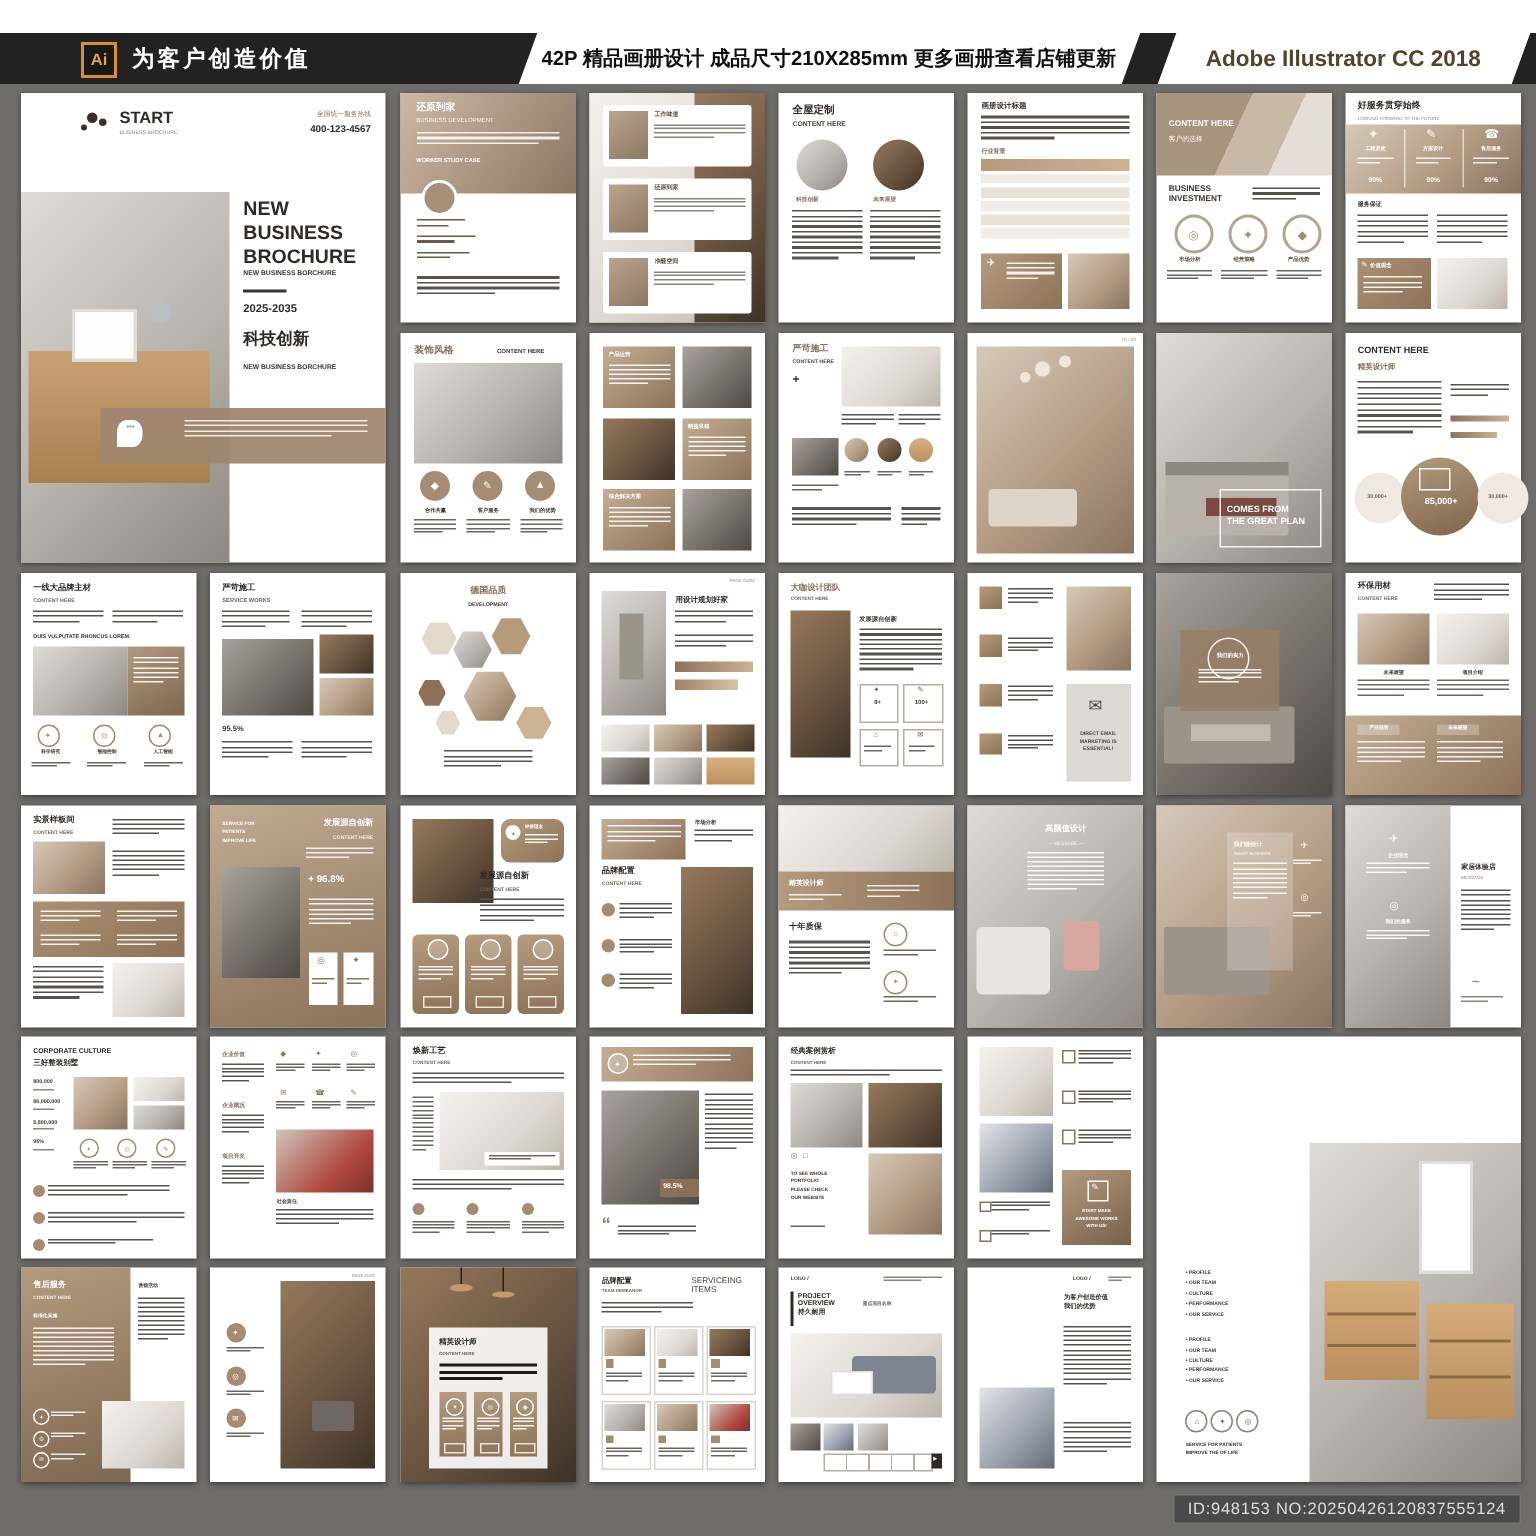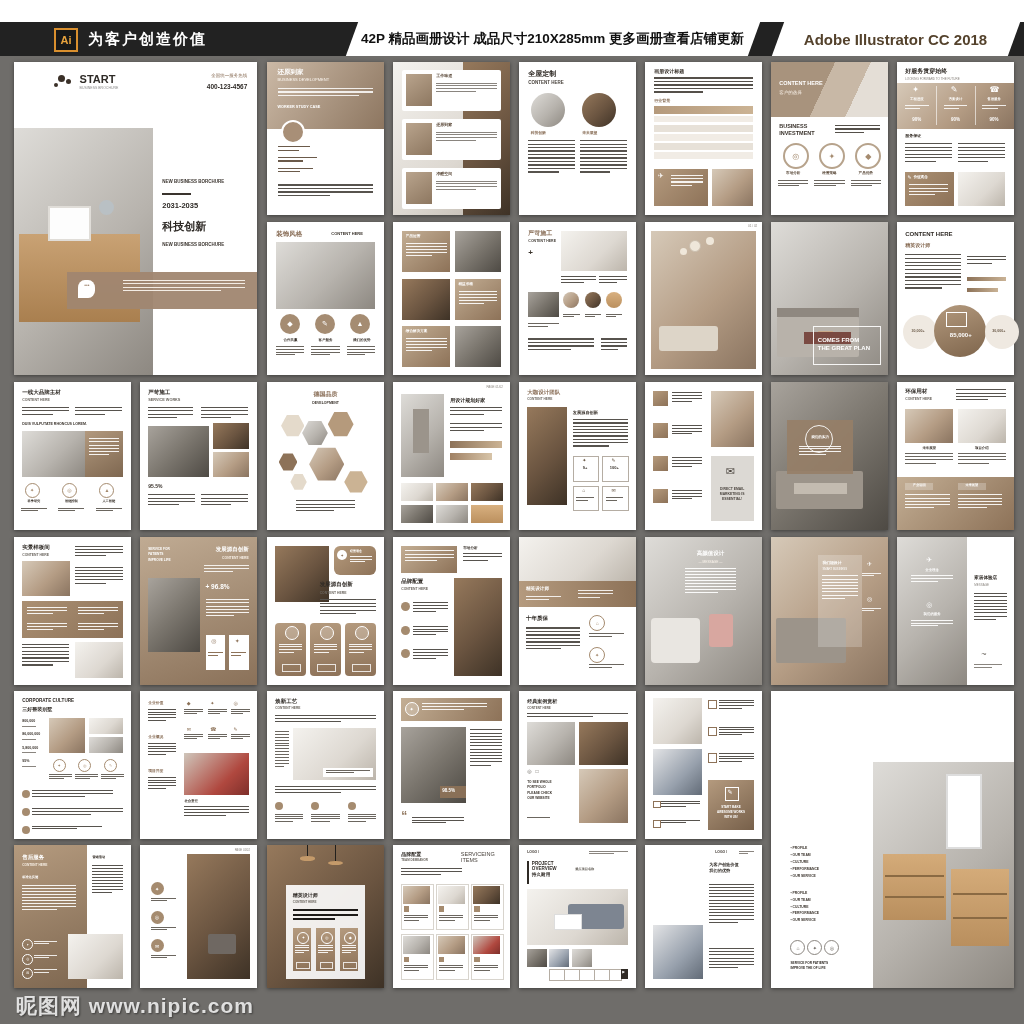--- a/index.html
+++ b/index.html
@@ -60,23 +60,26 @@
         <div style="position: absolute; left: 21.5%; top: 5.5%; width: 5px; height: 5px; border-radius: 50%; background: rgb(58, 48, 40);"></div>
         <div style="position: absolute; left: 16.5%; top: 6.8%; width: 4px; height: 4px; border-radius: 50%; background: rgb(58, 48, 40);"></div>
         <div style="position: absolute; left: 27%; top: 3.6%; width: 30%; font-size: 11px; color: rgb(46, 42, 38); font-weight: 700; white-space: pre-line; line-height: 1.2; text-align: left; height: auto;">START</div>
         <div style="position: absolute; left: 27%; top: 7.6%; width: 40%; font-size: 3.5px; color: rgb(138, 138, 138); font-weight: 400; white-space: pre-line; line-height: 1.2; text-align: left; height: auto;">BUSINESS BROCHURE</div>
         <div style="position: absolute; left: 60%; top: 3.4%; width: 36%; font-size: 4.5px; color: rgb(138, 111, 88); font-weight: 400; white-space: pre-line; line-height: 1.2; text-align: right; height: auto;">全国统一服务热线</div>
         <div style="position: absolute; left: 60%; top: 6.6%; width: 36%; font-size: 6.5px; color: rgb(46, 42, 38); font-weight: 700; white-space: pre-line; line-height: 1.2; text-align: right; height: auto;">400-123-4567</div>
         <div class="ph g2" style="position: absolute; left: 0%; top: 21%; width: 57%; height: 79%;"></div>
         <div style="position: absolute; left: 2%; top: 55%; width: 50%; height: 28%; background: linear-gradient(rgb(201, 162, 116), rgb(169, 127, 79));"></div>
         <div style="position: absolute; left: 14%; top: 46%; width: 16%; height: 10%; background: rgb(253, 253, 253); border: 2px solid rgb(224, 221, 216);"></div>
         <div style="position: absolute; left: 35%; top: 44%; width: 15px; height: 15px; border-radius: 50%; background: rgb(185, 192, 196);"></div>
+        <div style="position: absolute; left: 61%; top: 22%; width: 37%; font-size: 13px; color: rgb(46, 42, 38); font-weight: 700; white-space: pre-line; line-height: 1.25; text-align: left; height: auto;">NEW
+BUSINESS
+BROCHURE</div>
         <div style="position: absolute; left: 61%; top: 37.5%; width: 37%; font-size: 4.5px; color: rgb(58, 52, 46); font-weight: 700; white-space: pre-line; line-height: 1.2; text-align: left; height: auto;">NEW BUSINESS BORCHURE</div>
         <div style="position: absolute; left: 61%; top: 42%; width: 12%; height: 0.5%; background: rgb(58, 52, 46);"></div>
-        <div style="position: absolute; left: 61%; top: 44.5%; width: 30%; font-size: 7.5px; color: rgb(46, 42, 38); font-weight: 700; white-space: pre-line; line-height: 1.2; text-align: left; height: auto;">2031-2035</div>
+        <div style="position: absolute; left: 61%; top: 44.5%; width: 30%; font-size: 7.5px; color: rgb(46, 42, 38); font-weight: 700; white-space: pre-line; line-height: 1.2; text-align: left; height: auto;">2025-2035</div>
         <div style="position: absolute; left: 61%; top: 50.5%; width: 37%; font-size: 11px; color: rgb(46, 42, 38); font-weight: 700; white-space: pre-line; line-height: 1.2; text-align: left; height: auto;">科技创新</div>
         <div style="position: absolute; left: 61%; top: 57.5%; width: 37%; font-size: 4.5px; color: rgb(58, 52, 46); font-weight: 700; white-space: pre-line; line-height: 1.2; text-align: left; height: auto;">NEW BUSINESS BORCHURE</div>
         <div style="position: absolute; left: 22%; top: 67%; width: 78%; height: 12%; background: rgba(160, 134, 112, 0.95);"></div>
         <div style="position: absolute; left: 26.5%; top: 69.5%; width: 7%; height: 6%; background: rgb(255, 255, 255); border-radius: 40% 40% 40% 0px;"></div>
         <div style="position: absolute; left: 26.5%; top: 70.4%; width: 7%; font-size: 5px; color: rgb(160, 134, 112); font-weight: 400; white-space: pre-line; line-height: 1.2; text-align: center; height: auto;">•••</div>
         <div style="position: absolute; left: 45%; top: 69.5%; width: 50%;">
           <div style="height: 1.2px; background: rgb(243, 236, 228); margin-bottom: 2.4px; width: 100%;"></div>
           <div style="height: 1.2px; background: rgb(243, 236, 228); margin-bottom: 2.4px; width: 100%;"></div>
           <div style="height: 1.2px; background: rgb(243, 236, 228); margin-bottom: 2.4px; width: 100%;"></div>
           <div style="height: 1.2px; background: rgb(243, 236, 228); margin-bottom: 2.4px; width: 80%;"></div>
@@ -1499,17 +1502,14 @@
           <div style="height: 1px; background: rgb(87, 83, 78); margin-bottom: 2.2px; width: 100%;"></div>
           <div style="height: 1px; background: rgb(87, 83, 78); margin-bottom: 2.2px; width: 100%;"></div>
           <div style="height: 1px; background: rgb(87, 83, 78); margin-bottom: 2.2px; width: 100%;"></div>
           <div style="height: 1px; background: rgb(87, 83, 78); margin-bottom: 2.2px; width: 100%;"></div>
           <div style="height: 1px; background: rgb(87, 83, 78); margin-bottom: 2.2px; width: 65%;"></div>
         </div>
         <div class="ph g7" style="position: absolute; left: 7%; top: 56%; width: 43%; height: 38%;"></div>
       </div>
     </div>
 
-  <div class="wm">
-    <span>昵图网</span>
-    <span>www.nipic.com</span>
-  </div>
+  <div class="idbox">ID:948153 NO:20250426120837555124</div>
 </div>
 
 </body></html>

